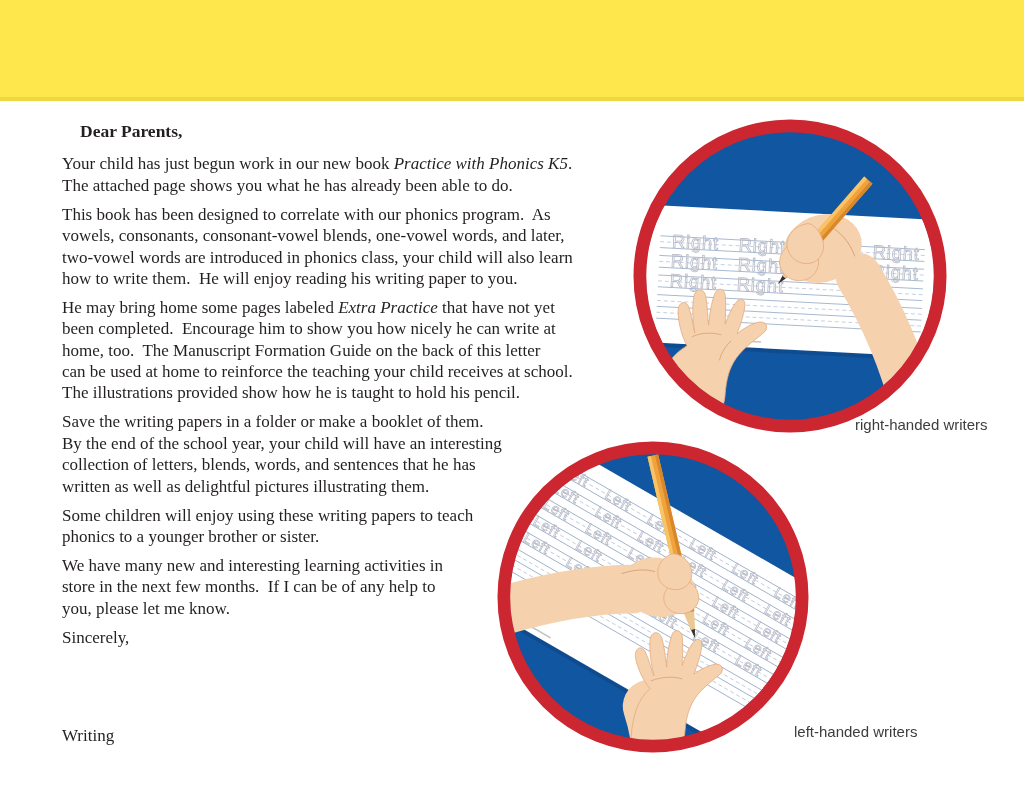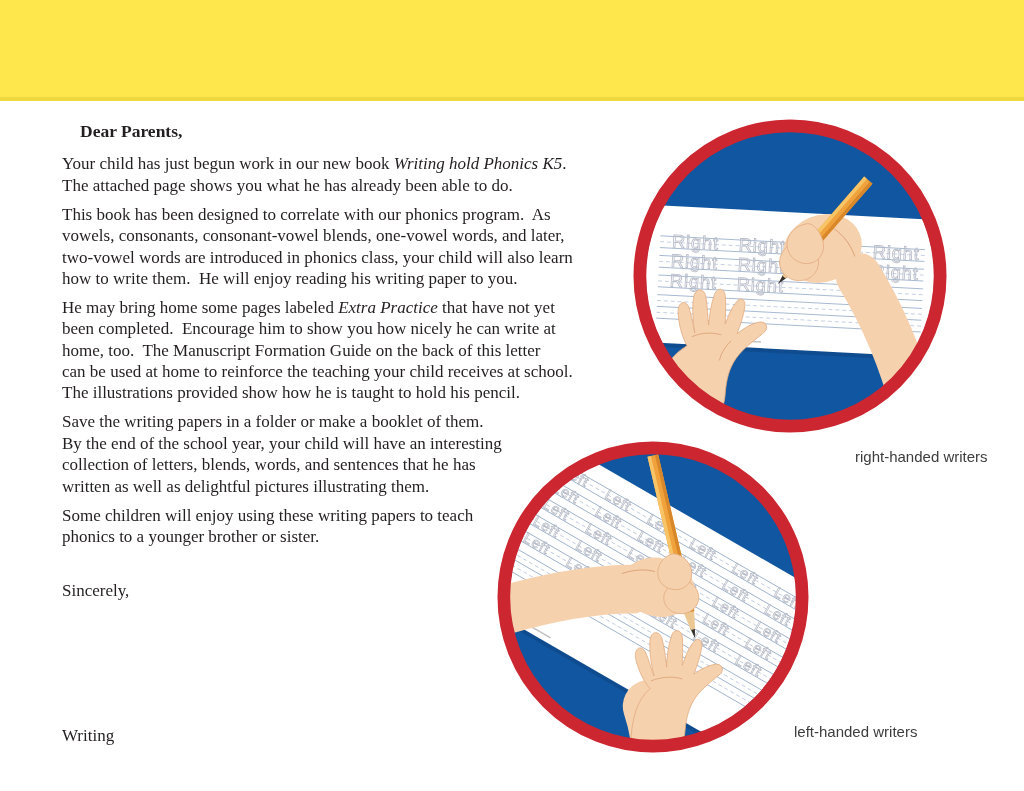--- a/index.html
+++ b/index.html
@@ -12,48 +12,49 @@
     position:absolute;left:0;top:0;width:1024px;height:97px;
     background:#fde74d;border-bottom:4px solid #eed73f;
   }
   .letter{
     position:absolute;left:62px;top:121px;width:610px;
     color:#231f20;font-size:17px;line-height:21.4px;
   }
   .salutation{font-weight:bold;font-size:17.5px;margin:0 0 11px 18px;}
   .para{margin:0 0 7.5px 0;white-space:pre-wrap;}
   .para i{font-style:italic;}
-  .sincerely{margin-top:33px;}
+  .sincerely{margin-top:8px;}
   .signature{
     position:absolute;left:62px;top:726px;color:#231f20;font-size:17px;
   }
   .illus{position:absolute;}
   .illus-top{left:633px;top:119px;width:314px;height:314px;}
   .illus-bottom{left:497px;top:441px;width:312px;height:312px;}
   .caption{
     position:absolute;font-family:"Liberation Sans", sans-serif;
     font-size:15px;color:#3d3d3d;
   }
-  .caption-top{left:855px;top:448px;}
+  .caption-top{left:855px;top:416px;}
   .caption-bottom{left:771px;top:723px;margin-left:23px;}
   svg{display:block;}
 </style>
 </head>
 <body>
 
 <div class="banner"></div>
 
 <div class="letter">
   <div class="salutation">Dear Parents,</div>
   <div>
-      <div class="para">Your child has just begun work in our new book <i>Writing hold Phonics K5</i>.<br>The attached page shows you what he has already been able to do.</div>
+      <div class="para">Your child has just begun work in our new book <i>Practice with Phonics K5</i>.<br>The attached page shows you what he has already been able to do.</div>
       <div class="para">This book has been designed to correlate with our phonics program.  As<br>vowels, consonants, consonant-vowel blends, one-vowel words, and later,<br>two-vowel words are introduced in phonics class, your child will also learn<br>how to write them.  He will enjoy reading his writing paper to you.</div>
       <div class="para">He may bring home some pages labeled <i>Extra Practice</i> that have not yet<br>been completed.  Encourage him to show you how nicely he can write at<br>home, too.  The Manuscript Formation Guide on the back of this letter<br>can be used at home to reinforce the teaching your child receives at school.<br>The illustrations provided show how he is taught to hold his pencil.</div>
       <div class="para">Save the writing papers in a folder or make a booklet of them.<br>By the end of the school year, your child will have an interesting<br>collection of letters, blends, words, and sentences that he has<br>written as well as delightful pictures illustrating them.</div>
       <div class="para">Some children will enjoy using these writing papers to teach<br>phonics to a younger brother or sister.</div>
+      <div class="para">We have many new and interesting learning activities in<br>store in the next few months.  If I can be of any help to<br>you, please let me know.</div>
     </div>
   <div class="para sincerely">Sincerely,</div>
 </div>
 <div class="signature">Writing</div>
 
 <div class="illus illus-top">
 <svg width="314" height="314" viewBox="0 0 320 320">
   <defs>
     <clipPath id="clipTop">
           <circle cx="160" cy="160" r="147"></circle>

